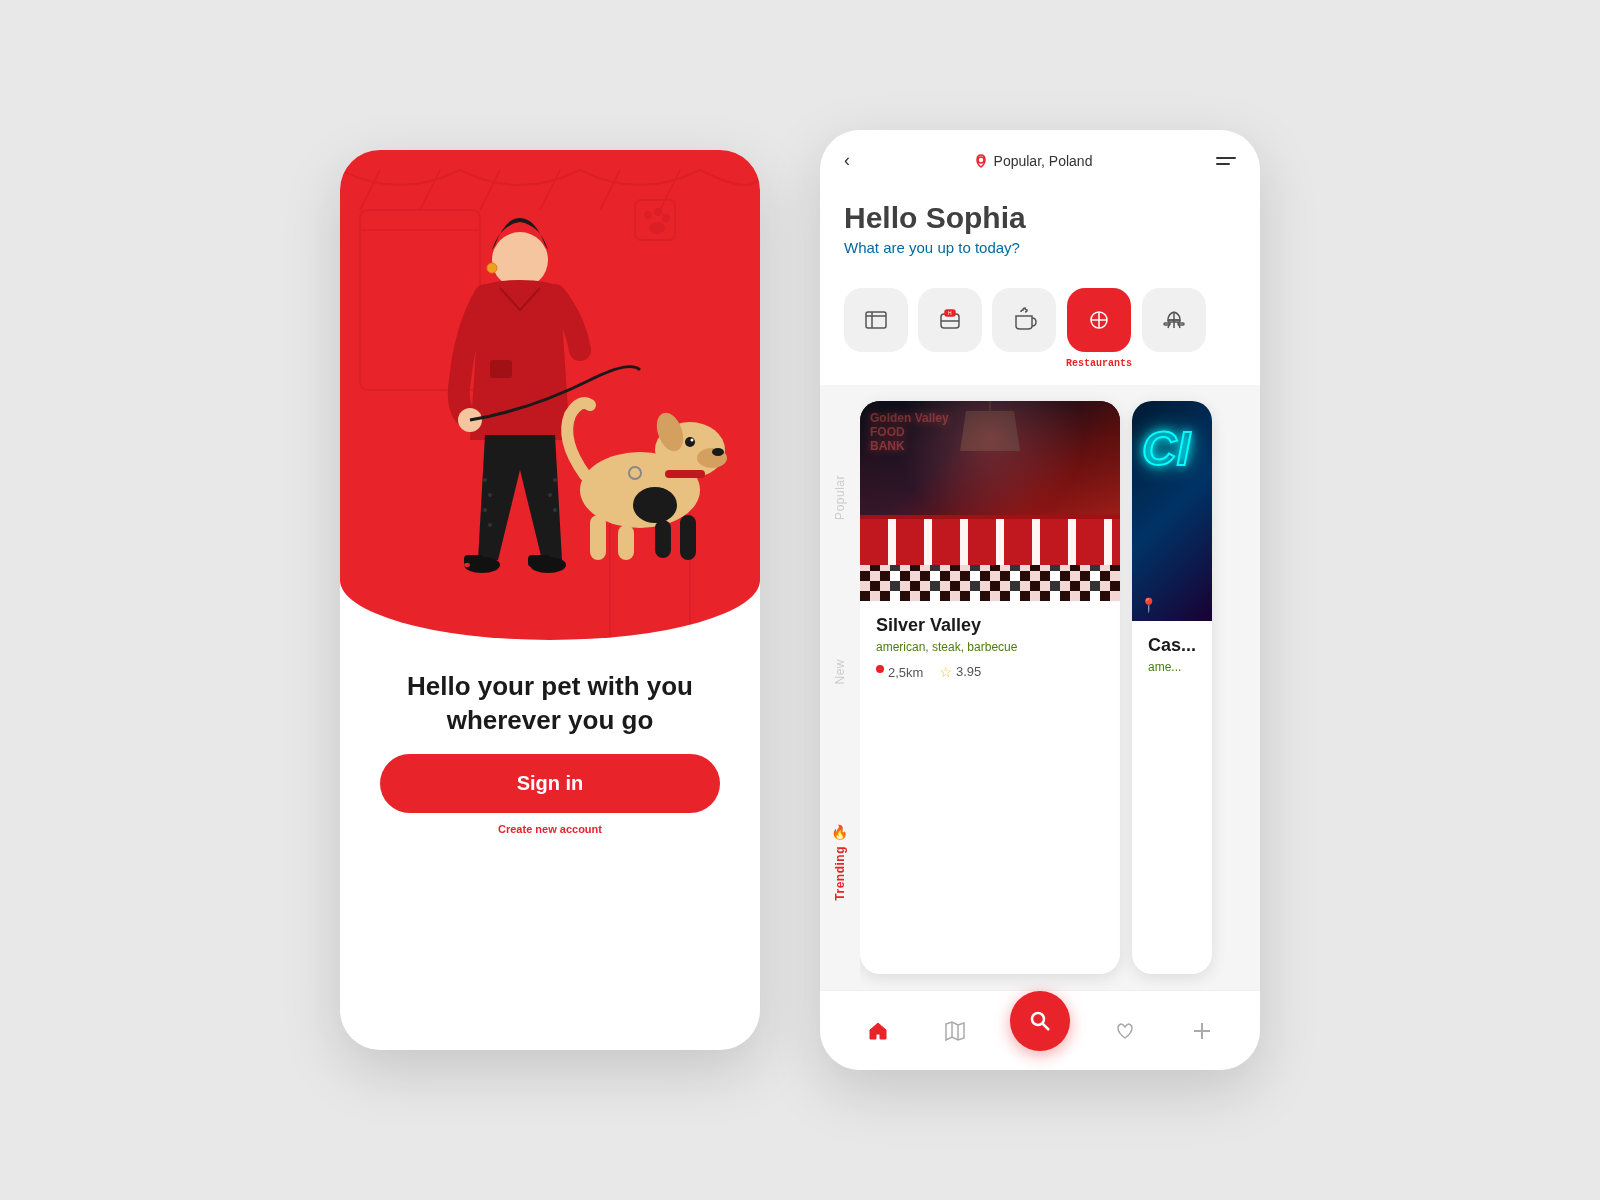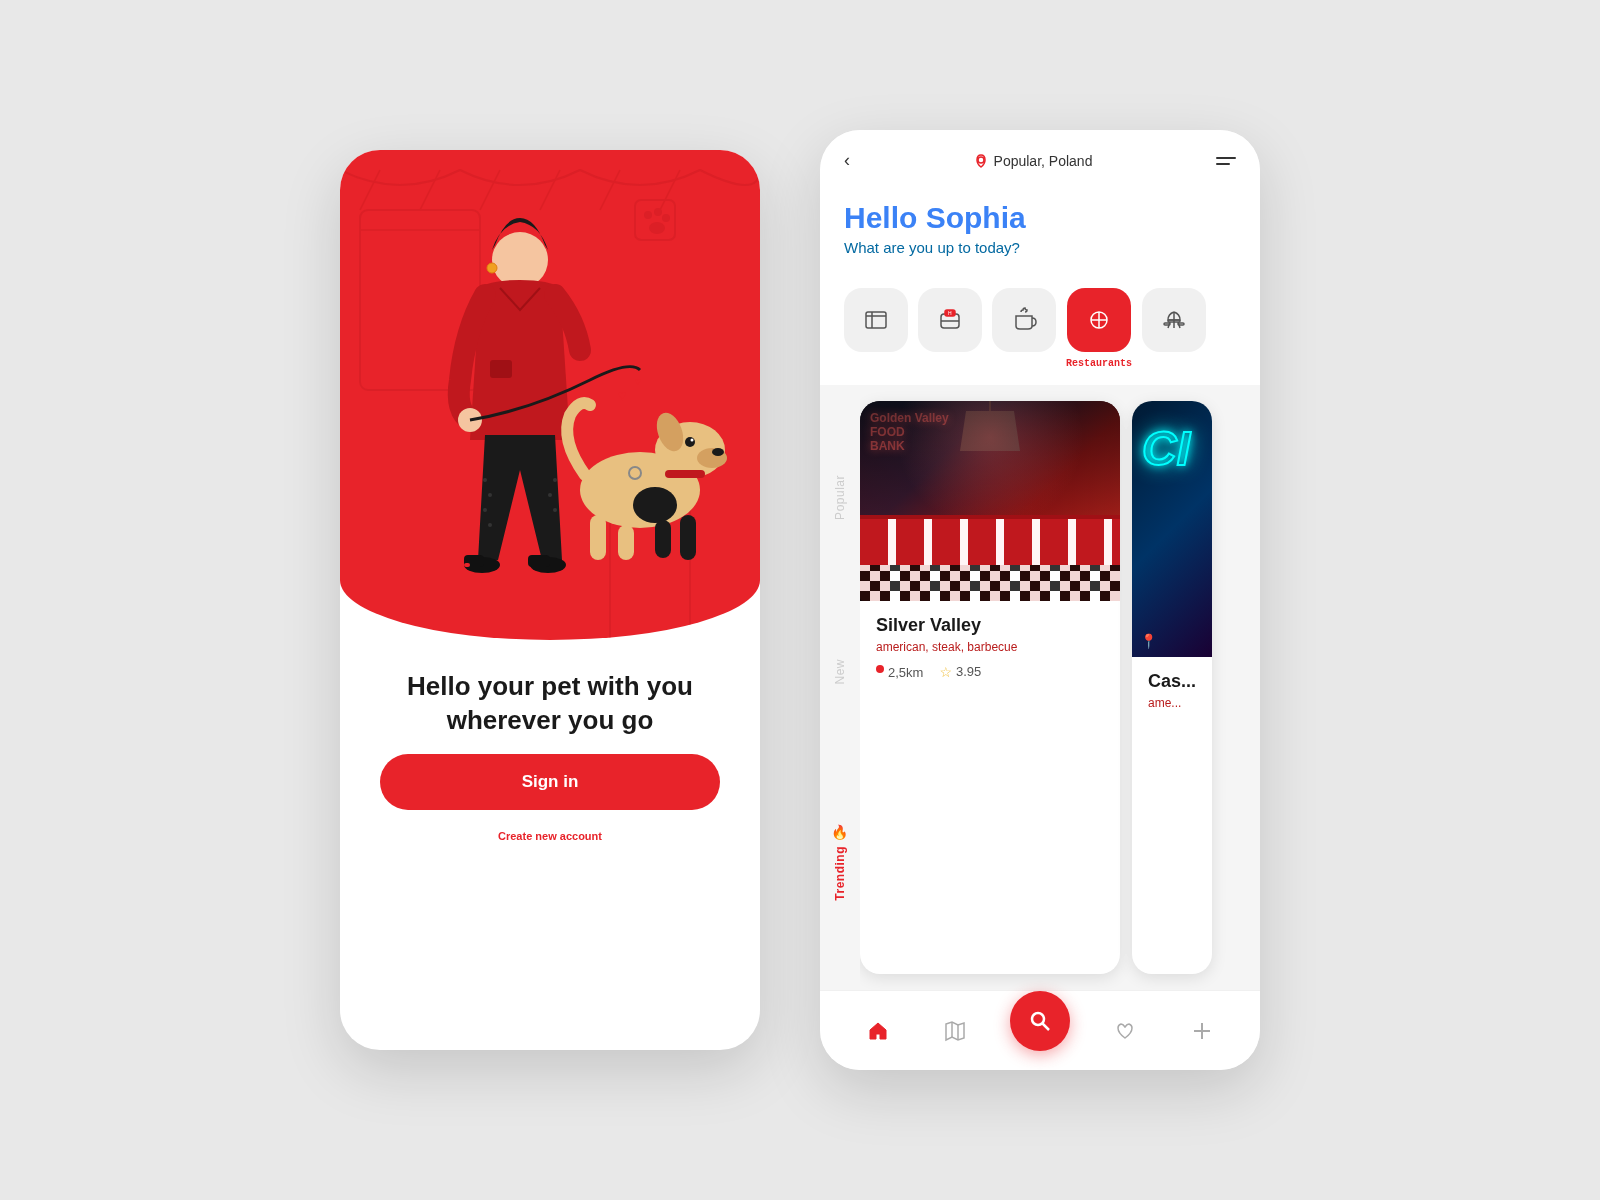--- a/index.html
+++ b/index.html
@@ -72,24 +72,24 @@
       margin-bottom: 32px;
     }
 
     .sign-in-btn {
       width: 100%;
       padding: 18px;
       background: #e8232a;
       border: none;
       border-radius: 50px;
       color: #fff;
-      font-size: 17px;
+      font-size: 20px;
       font-weight: 600;
       cursor: pointer;
-      margin-bottom: 20px;
+      margin-bottom: 10px;
     }
 
     .create-account-link {
       color: #e8232a;
       font-size: 11px;
       font-weight: 600;
       cursor: pointer;
       text-decoration: none;
     }
 
@@ -147,21 +147,21 @@
     .menu-icon span:last-child { width: 14px; }
 
     .phone-right .greeting-section {
       padding: 20px 24px 16px;
       background: #fff;
     }
 
     .greeting-title {
       font-size: 30px;
       font-weight: 800;
-      color: #3b82f6;
+      color: #404040;
       margin-bottom: 4px;
     }
 
     .greeting-sub {
       font-size: 15px;
       color: #0369a1;
     }
 
     
     .categories {
@@ -373,21 +373,21 @@
 
     .card-name {
       font-size: 18px;
       font-weight: 700;
       color: #1a1a1a;
       margin-bottom: 4px;
     }
 
     .card-cuisine {
       font-size: 12px;
-      color: #b91c1c;
+      color: #4d7c0f;
       margin-bottom: 10px;
     }
 
     .card-meta {
       display: flex;
       gap: 16px;
       align-items: center;
     }
 
     .meta-item {
@@ -702,21 +702,21 @@
             </div>
             <div class="meta-item">
               <span class="star-icon">☆</span>
               <span>3.95</span>
             </div>
           </div>
         </div>
       </div>
 
       <div class="restaurant-card partial">
-        <div class="card-image" style="height:256px;">
+        <div class="card-image" style="height:220px;">
           <div class="card2-bg">
             <div class="neon-ci">CI</div>
           </div>
 
           <div style="position:absolute;bottom:8px;left:8px;color:#e8232a;font-size:14px;">📍</div>
         </div>
         <div class="card-info">
           <div class="card-name">Cas...</div>
           <div class="card-cuisine">ame...</div>
         </div>

